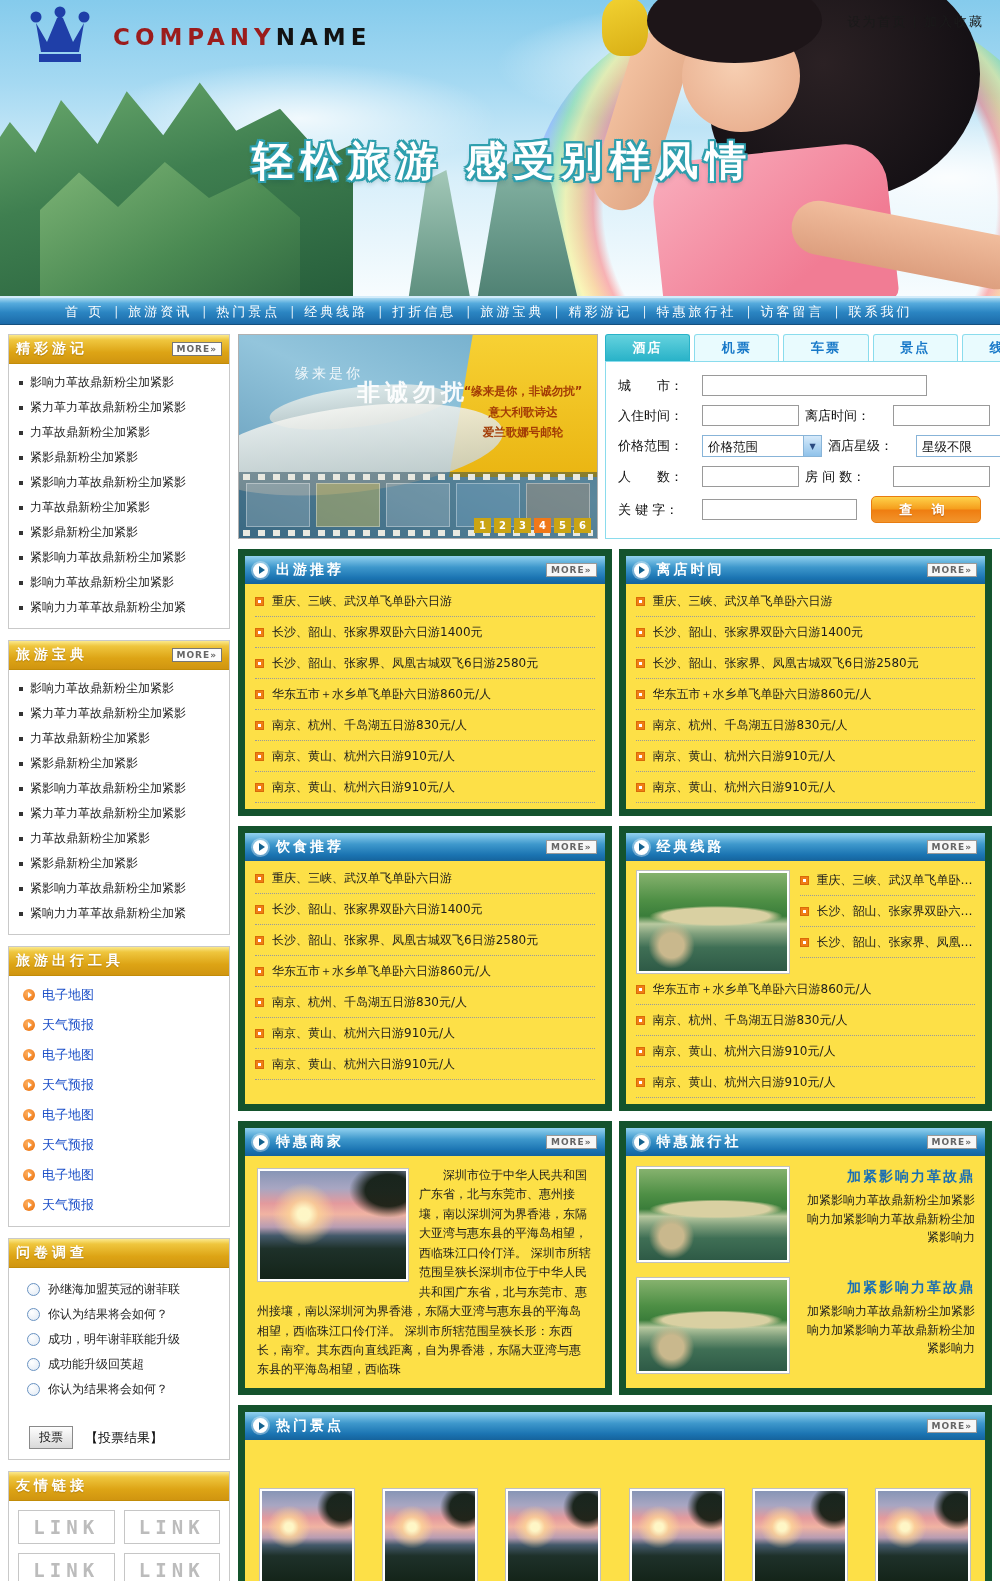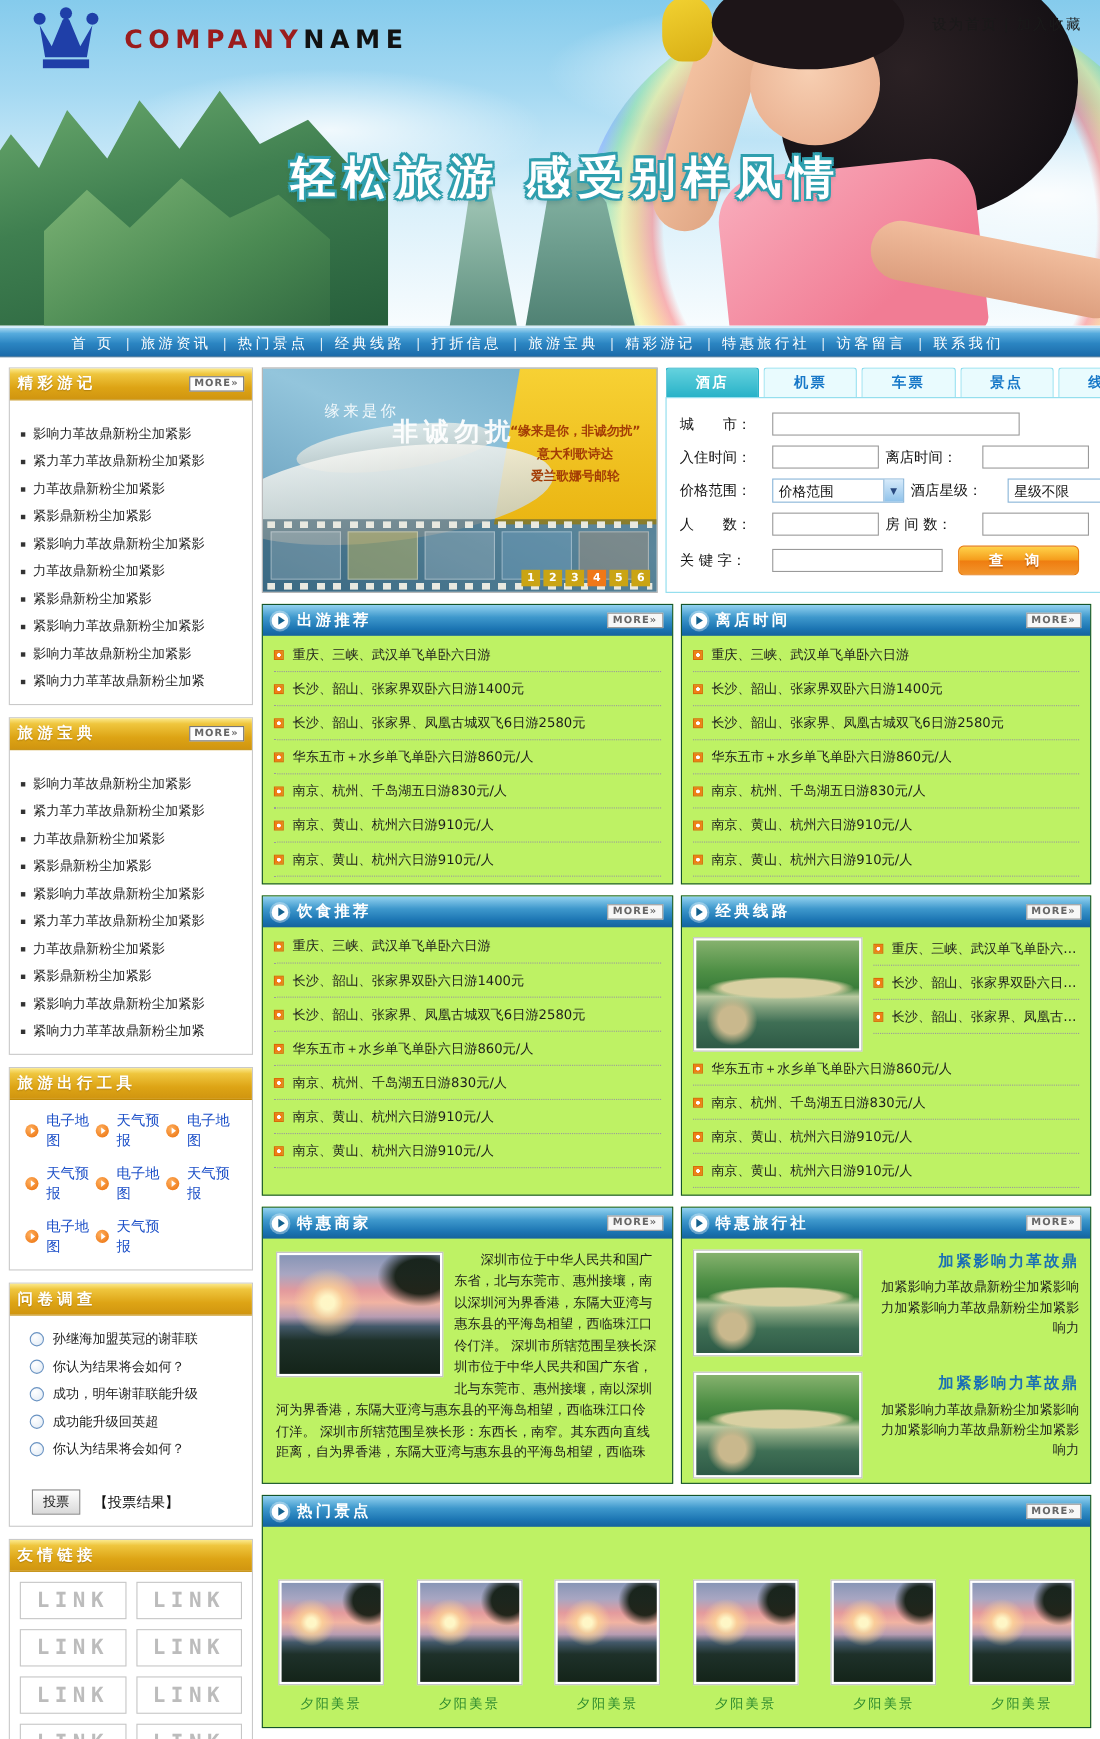--- a/index.html
+++ b/index.html
@@ -42,21 +42,21 @@
     transform:rotate(-6deg); background:linear-gradient(145deg,#f9aebd 0%,#f17c94 70%); }
   .g-armout { position:absolute; right:-25px; top:218px; width:235px; height:54px; border-radius:28px;
     transform:rotate(11deg); background:linear-gradient(180deg,#f1bd9d,#dd9f7f); }
   .logo { position:absolute; left:28px; top:6px; width:64px; height:62px; }
   .brand { position:absolute; left:113px; top:24px; font-size:23px; font-weight:bold; letter-spacing:5px; }
   .brand .b1 { color:#9b1c1c; }
   .brand .b2 { color:#121212; }
   .toplinks { position:absolute; right:16px; top:13px; font-size:13px; color:#1a1a1a; letter-spacing:2px; z-index:9; }
   .toplinks a { color:#1a1a1a; }
   .toplinks .sep { margin:0 5px; }
-  .slogan { position:absolute; left:264px; top:134px; z-index:8; font-size:41px; font-weight:bold; color:#fff; letter-spacing:7px;
+  .slogan { position:absolute; left:252px; top:134px; z-index:8; font-size:41px; font-weight:bold; color:#fff; letter-spacing:7px;
     text-shadow:-2px 0 #2f9fae,2px 0 #2f9fae,0 -2px #2f9fae,0 2px #2f9fae,-2px -2px #2f9fae,2px 2px #2f9fae,2px -2px #2f9fae,-2px 2px #2f9fae,0 4px 5px rgba(0,60,70,.25); }
 
   
   .nav { height:29px; border-top:2px solid #d3ecfa; border-bottom:1px solid #15507e;
     background:linear-gradient(180deg,#a8d8f0 0%,#56abdd 20%,#2b85c2 55%,#1b6aa8 100%);
     display:flex; align-items:center; padding-left:55px; }
   .nav-item { color:#fff; font-size:13px; letter-spacing:3px; padding:0 10px; }
   .nav-sep { color:rgba(255,255,255,.85); font-size:12px; }
 
   
@@ -64,24 +64,24 @@
   .sidebar { width:222px; flex:none; }
   .main { flex:1; min-width:0; }
 
   
   .sbox { border:1px solid #c9c9c9; margin-bottom:11px; background:#fff; }
   .shead { height:29px; display:flex; align-items:center; justify-content:space-between; padding:0 7px;
     background:linear-gradient(180deg,#fbe98c 0%,#efc63e 18%,#ddA415 62%,#d09510 100%);
     border-bottom:1px solid #c28c08; }
   .shead-title { color:#fff; font-weight:bold; font-size:14px; letter-spacing:4px; text-shadow:0 1px 1px rgba(120,80,0,.4); }
   .more-s { background:#fdfdfd; border:1px solid #777; color:#666; font-size:9px; font-weight:bold; padding:1px 4px; letter-spacing:1px; cursor:pointer; }
-  .side-list { padding:6px 8px 8px 8px;margin-top:12px; }
+  .side-list { padding:6px 8px 8px 8px; }
   .side-item { display:flex; align-items:center; padding:4px 0; font-size:12px; color:#1c1c1c; }
   .sq-dark { width:4px; height:4px; background:#333; margin:0 7px 0 2px; flex:none; }
-  .tool-grid { display:grid; grid-template-columns:1fr 1fr 1fr; padding:10px 14px 12px 14px; row-gap:12px; }
+  .tool-grid { display:grid; grid-template-columns:1fr; padding:10px 14px 12px 14px; row-gap:12px; }
   .tool-link { display:flex; align-items:center; font-size:13px; color:#1d50c8; cursor:pointer; }
   .o-bullet { width:12px; height:12px; border-radius:50%; background:radial-gradient(circle at 38% 35%,#ffb060,#ef7d1c 75%); margin-right:7px; position:relative; flex:none; }
   .o-bullet::after { content:""; position:absolute; left:4.5px; top:3px; border-left:4px solid #fff; border-top:3px solid transparent; border-bottom:3px solid transparent; }
   .poll-body { padding:9px 10px 10px 18px; }
   .poll-row { display:flex; align-items:center; padding:4px 0; font-size:12px; color:#1c1c1c; }
   .radio { width:13px; height:13px; border-radius:50%; border:1px solid #6a93c2; background:radial-gradient(circle at 35% 30%,#fff,#dfe9f4); margin-right:8px; flex:none; cursor:pointer; }
   .poll-actions { display:flex; align-items:center; gap:12px; margin-top:24px; padding-left:2px; }
   .vote-btn { font-size:12px; padding:2px 9px; border:1px solid #8a8a8a; background:linear-gradient(#fefefe,#d9d9d9); cursor:pointer; color:#111; }
   .vote-result { font-size:13px; color:#111; cursor:pointer; }
   .links-grid { display:grid; grid-template-columns:1fr 1fr; gap:9px; padding:9px; }
@@ -124,21 +124,21 @@
   .in-city { width:225px; } .in-sm { width:97px; } .in-key { width:155px; }
   .fselect { width:120px; height:22px; border:1px solid #88b4d8; display:flex; align-items:stretch; cursor:pointer; background:#fff; }
   .fs-text { flex:1; font-size:12.5px; color:#111; padding:3px 0 0 5px; }
   .fs-arrow { width:18px; border-left:1px solid #88b4d8; background:linear-gradient(#d6eafa,#8fc2ea); color:#2a4a80; font-size:8px; display:flex; align-items:center; justify-content:center; }
   .query-btn { width:110px; height:27px; margin-left:14px; border:1px solid #e87c10; border-radius:5px; cursor:pointer;
     background:linear-gradient(180deg,#ffd24a 0%,#f59d1c 48%,#ef7d10 52%,#f2952c 100%);
     color:#fff; font-weight:bold; font-size:13px; letter-spacing:8px; text-shadow:0 1px 1px rgba(150,60,0,.5); }
 
   
   .box-row { display:flex; gap:7px; margin-bottom:10px; }
-  .cbox { flex:1; border:1px solid #14532d; background:#bef264; min-width:0; }
+  .cbox { flex:1; border:7px solid #14532d; background:#fde047; min-width:0; }
   .chead { height:28px; display:flex; align-items:center; padding:0 8px;
     background:linear-gradient(180deg,#93d2f0 0%,#3e98cc 40%,#1b74b2 78%,#15639c 100%); }
   .play { width:15px; height:15px; border-radius:50%; background:#fff; position:relative; margin-right:8px; flex:none; box-shadow:0 0 0 2px rgba(255,255,255,.35); }
   .play::after { content:""; position:absolute; left:5.5px; top:3.5px; border-left:6px solid #14618e; border-top:4px solid transparent; border-bottom:4px solid transparent; }
   .chead-title { color:#fff; font-weight:bold; font-size:14px; letter-spacing:3px; }
   .more-c { margin-left:auto; background:#f7f7f7; border:1px solid #999; color:#666; font-size:9px; font-weight:bold; padding:1px 4px; letter-spacing:1px; cursor:pointer; }
   .rec-list { padding:2px 10px 6px 10px; }
   .rec-item { display:flex; align-items:center; padding:7px 0 6px 0; border-bottom:1px dotted #9a9a9a; font-size:12px; color:#1c1c1c; }
   .orange-sq { width:9px; height:9px; flex:none; margin-right:8px; border:1px solid #d86a08;
     background:radial-gradient(circle, #fff 0 1.5px, #f07d14 2px); }

